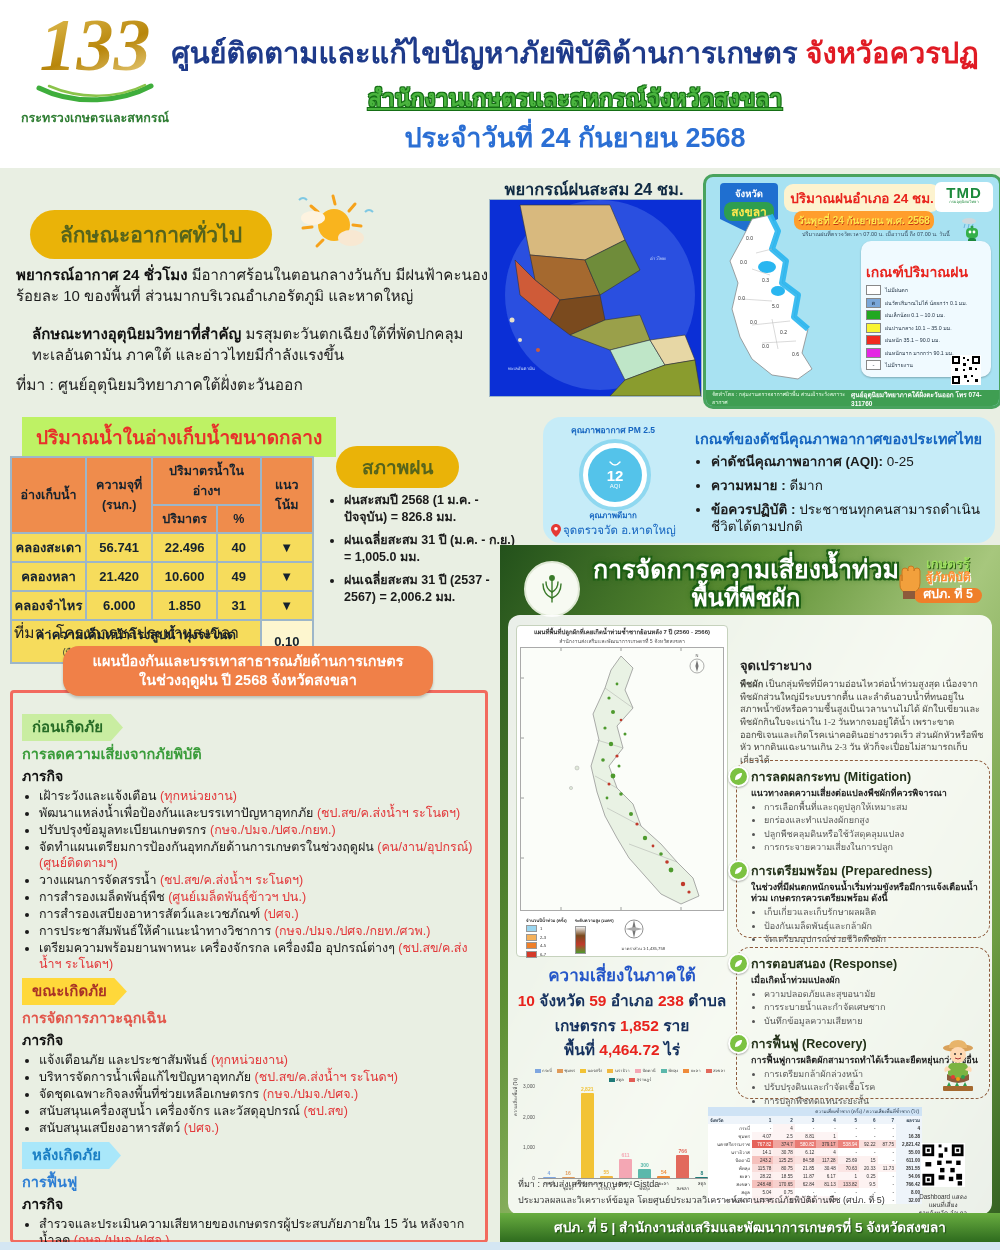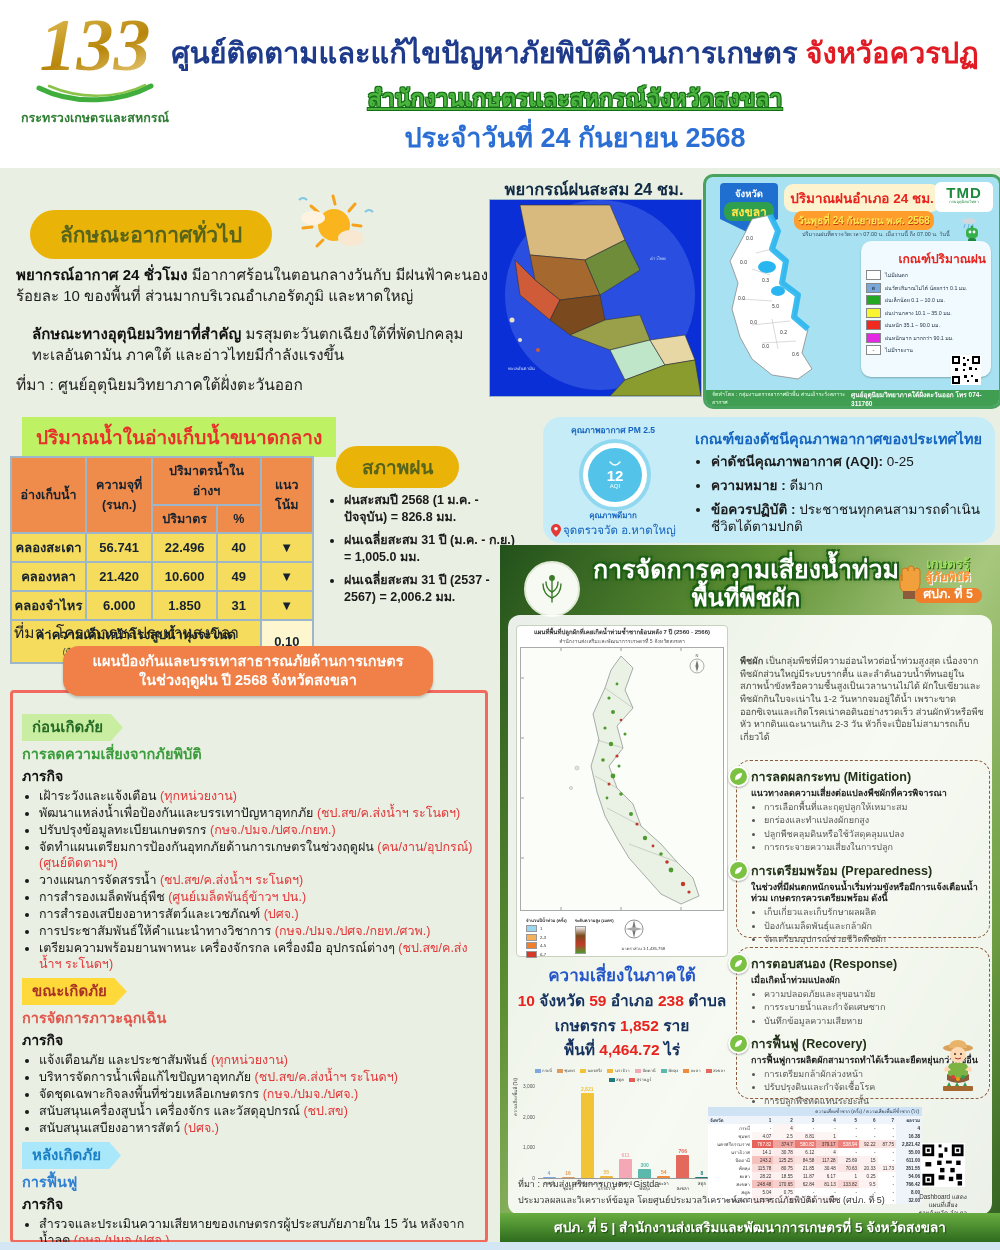--- a/index.html
+++ b/index.html
@@ -37,21 +37,21 @@
   .tmd-shield{position:absolute;left:14px;top:6px;width:58px;text-align:center;background:#1f6fd0;clip-path:polygon(0 0,100% 0,100% 72%,50% 100%,0 72%);padding:3px 0 12px;border-radius:4px;}
   .tmd-shield .l1{color:#fff;font-size:9.5px;font-weight:bold;display:block;}
   .tmd-shield .l2{color:#ffe84d;font-size:12px;font-weight:bold;background:#2e9e4f;border-radius:8px;display:inline-block;padding:0 7px;margin-top:1px;}
   .tmd-title{position:absolute;left:78px;top:7px;width:156px;background:#fdf3cf;border-radius:9px;color:#e8231d;font-weight:bold;font-size:13.5px;text-align:center;padding:3px 0;}
   .tmd-date{position:absolute;left:88px;top:34px;width:140px;background:#ff9e2c;border-radius:8px;color:#ffe84d;text-shadow:0.5px 0.5px 0 #c23616;font-weight:bold;font-size:10px;text-align:center;padding:2px 0;}
   .tmd-note{position:absolute;left:96px;top:53px;font-size:5.5px;color:#33485c;}
   .tmd-logo{position:absolute;right:6px;top:5px;width:58px;height:30px;background:#fff;border-radius:6px;text-align:center;line-height:1;}
   .tmd-logo .big{color:#1d8a3c;font-weight:bold;font-size:15px;letter-spacing:1px;display:block;margin-top:3px;}
   .tmd-logo .sm{color:#1d8a3c;font-size:4px;display:block;}
   .tmd-leg{position:absolute;right:8px;top:64px;width:120px;height:128px;background:#f0faff;border-radius:10px;box-shadow:0 1px 2px rgba(0,0,0,.25);padding:4px 5px;}
-  .tmd-leg h4{margin:4px 0 2px;color:#e8231d;font-size:12px;text-align:right;}
+  .tmd-leg h4{margin:16px 0 2px;color:#e8231d;font-size:14px;text-align:left;}
   .lg-row{display:flex;align-items:center;margin-bottom:2.5px;}
   .lg-sw{width:13px;height:8px;border:0.5px solid #888;margin-right:4px;flex:0 0 13px;font-size:6px;line-height:8px;text-align:center;color:#234;}
   .lg-tx{font-size:5.3px;color:#234;white-space:nowrap;}
   .tmd-foot{position:absolute;left:0;bottom:0;width:100%;height:16px;background:#3f9e52;display:flex;align-items:center;justify-content:space-between;padding:0 6px;box-sizing:border-box;}
   .tmd-foot .a{color:#eaffea;font-size:5.3px;}
   .tmd-foot .b{color:#fff;font-weight:bold;font-size:6.5px;}
   .dv{position:absolute;font-size:5px;color:#333;}
   
   .aqi{position:absolute;left:543px;top:417px;width:452px;height:126px;background:#c6ecf8;border-radius:18px;}
   .aqi-ring{position:absolute;left:36px;top:22px;width:64px;height:64px;border-radius:50%;background:#fff;border:4px solid #8fd8f0;display:flex;align-items:center;justify-content:center;}
@@ -119,21 +119,21 @@
   .ytick{position:absolute;right:100%;margin-right:3px;font-size:4.8px;color:#555;transform:translateY(-50%);}
   .bars{display:flex;align-items:flex-end;justify-content:space-between;height:100%;padding:0 4px;}
   .bar-g{position:relative;width:14px;height:100%;display:flex;flex-direction:column;justify-content:flex-end;align-items:center;}
   .bar{width:13px;border-radius:1px 1px 0 0;}
   .bar-val{font-size:5px;margin-bottom:1px;font-weight:bold;}
   .bar-lab{position:absolute;top:100%;margin-top:1.5px;font-size:4.3px;color:#333;white-space:nowrap;}
   .bar-lab.low{margin-top:7px;}
   
   .vuln{position:absolute;left:232px;top:40px;width:246px;}
   .vuln h4{margin:0 0 2px;font-size:13px;color:#222;}
-  .vuln p{margin:0;font-size:9.2px;color:#4a4a44;line-height:1.38;}
+  .vuln p{margin:0;font-size:9.2px;color:#4a4a44;line-height:1.38;font-family:Liberation Serif, serif;}
   .dashed{position:absolute;left:228px;width:254px;border:1.6px dashed #8d5a3b;border-radius:14px;box-sizing:border-box;padding:6px 8px 6px 14px;}
   .sec{position:relative;margin-bottom:6px;}
   .leaf-dot{position:absolute;left:-23px;top:-1px;width:17px;height:17px;border-radius:50%;background:#7cc242;border:2px solid #fff;box-shadow:0 1px 2px rgba(0,0,0,.3);display:flex;align-items:center;justify-content:center;}
   .sec h4{margin:0;font-size:12.5px;color:#223018;}
   .sec .ssub{font-size:9px;font-weight:bold;color:#222;line-height:1.3;margin:1px 0;}
   .sec ul{margin:1px 0 0;padding-left:13px;font-size:9px;color:#555;line-height:1.5;}
   
   .hm{position:absolute;left:200px;top:492px;width:214px;background:#fff;}
   .hm-hdr{background:#cfe3f5;font-size:4.6px;color:#234;text-align:right;padding:1px 3px;}
   table.hmt{border-collapse:collapse;width:100%;}
@@ -698,20 +698,21 @@
               <div class="bar-g">
                 <div class="bar-val" style="color: rgb(226, 93, 85);">32</div>
                 <div class="bar" style="height: 1.06667%; background: rgb(226, 93, 85);"></div>
                 <div class="bar-lab low">สุราษฎร์ธานี</div>
               </div>
             </div>
         </div>
       </div>
 
       <div class="vuln">
+        <h4>จุดเปราะบาง</h4>
         <p><b>พืชผัก</b><span> เป็นกลุ่มพืชที่มีความอ่อนไหวต่อน้ำท่วมสูงสุด เนื่องจากพืชผักส่วนใหญ่มีระบบรากตื้น และลำต้นอวบน้ำที่ทนอยู่ในสภาพน้ำขังหรือความชื้นสูงเป็นเวลานานไม่ได้ ผักใบเขียวและพืชผักกินใบจะเน่าใน 1-2 วันหากจมอยู่ใต้น้ำ เพราะขาดออกซิเจนและเกิดโรคเน่าคอดินอย่างรวดเร็ว ส่วนผักหัวหรือพืชหัว หากดินแฉะนานเกิน 2-3 วัน หัวก็จะเปื่อยไม่สามารถเก็บเกี่ยวได้</span></p>
       </div>
 
       <div class="dashed" style="top:145px;height:178px;">
         <div class="sec">
           <div class="leaf-dot">
               <svg width="9" height="9" viewBox="0 0 9 9">
                 <path d="M1,8 C1,3 4,1 8,1 C8,5 5,8 1,8 Z" fill="#fff"></path>
               </svg>
             </div>

